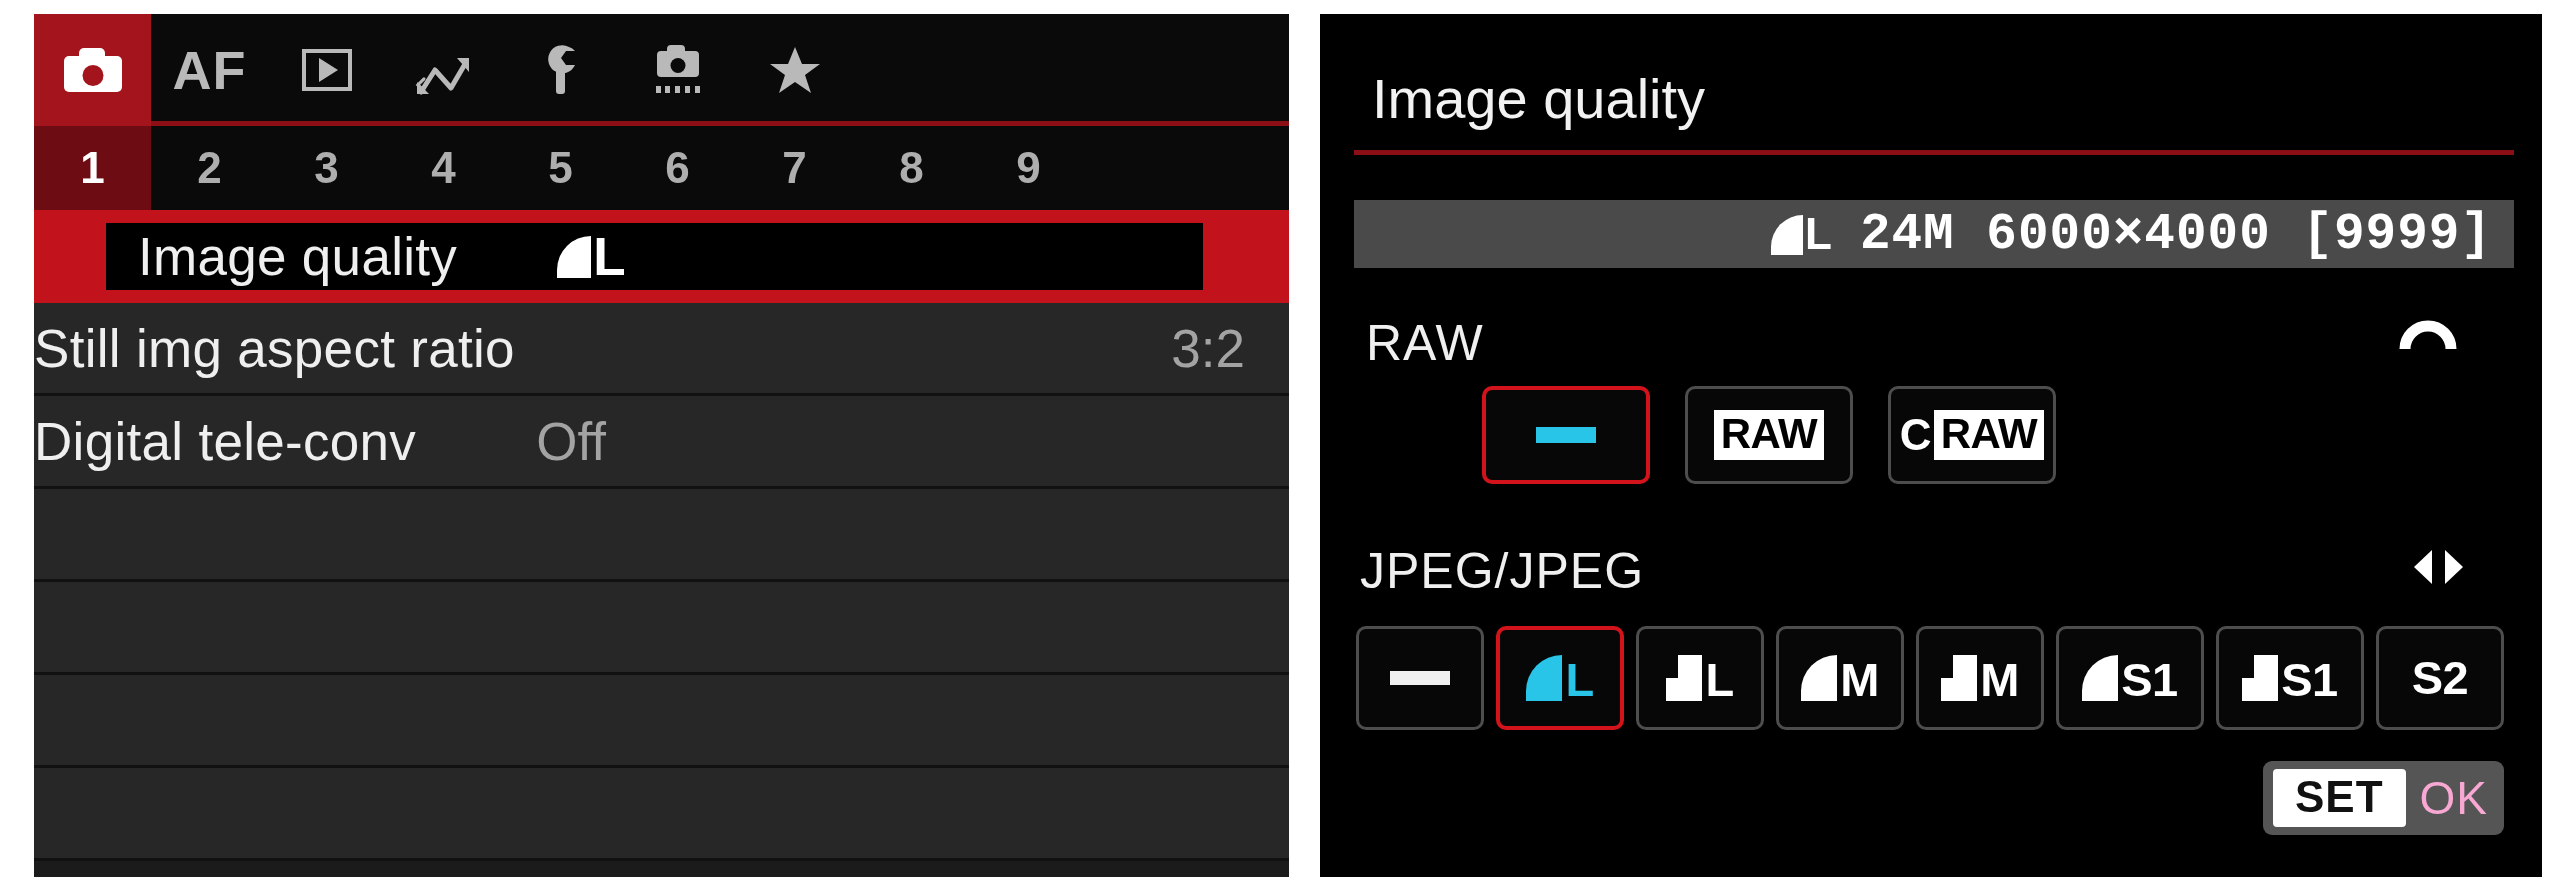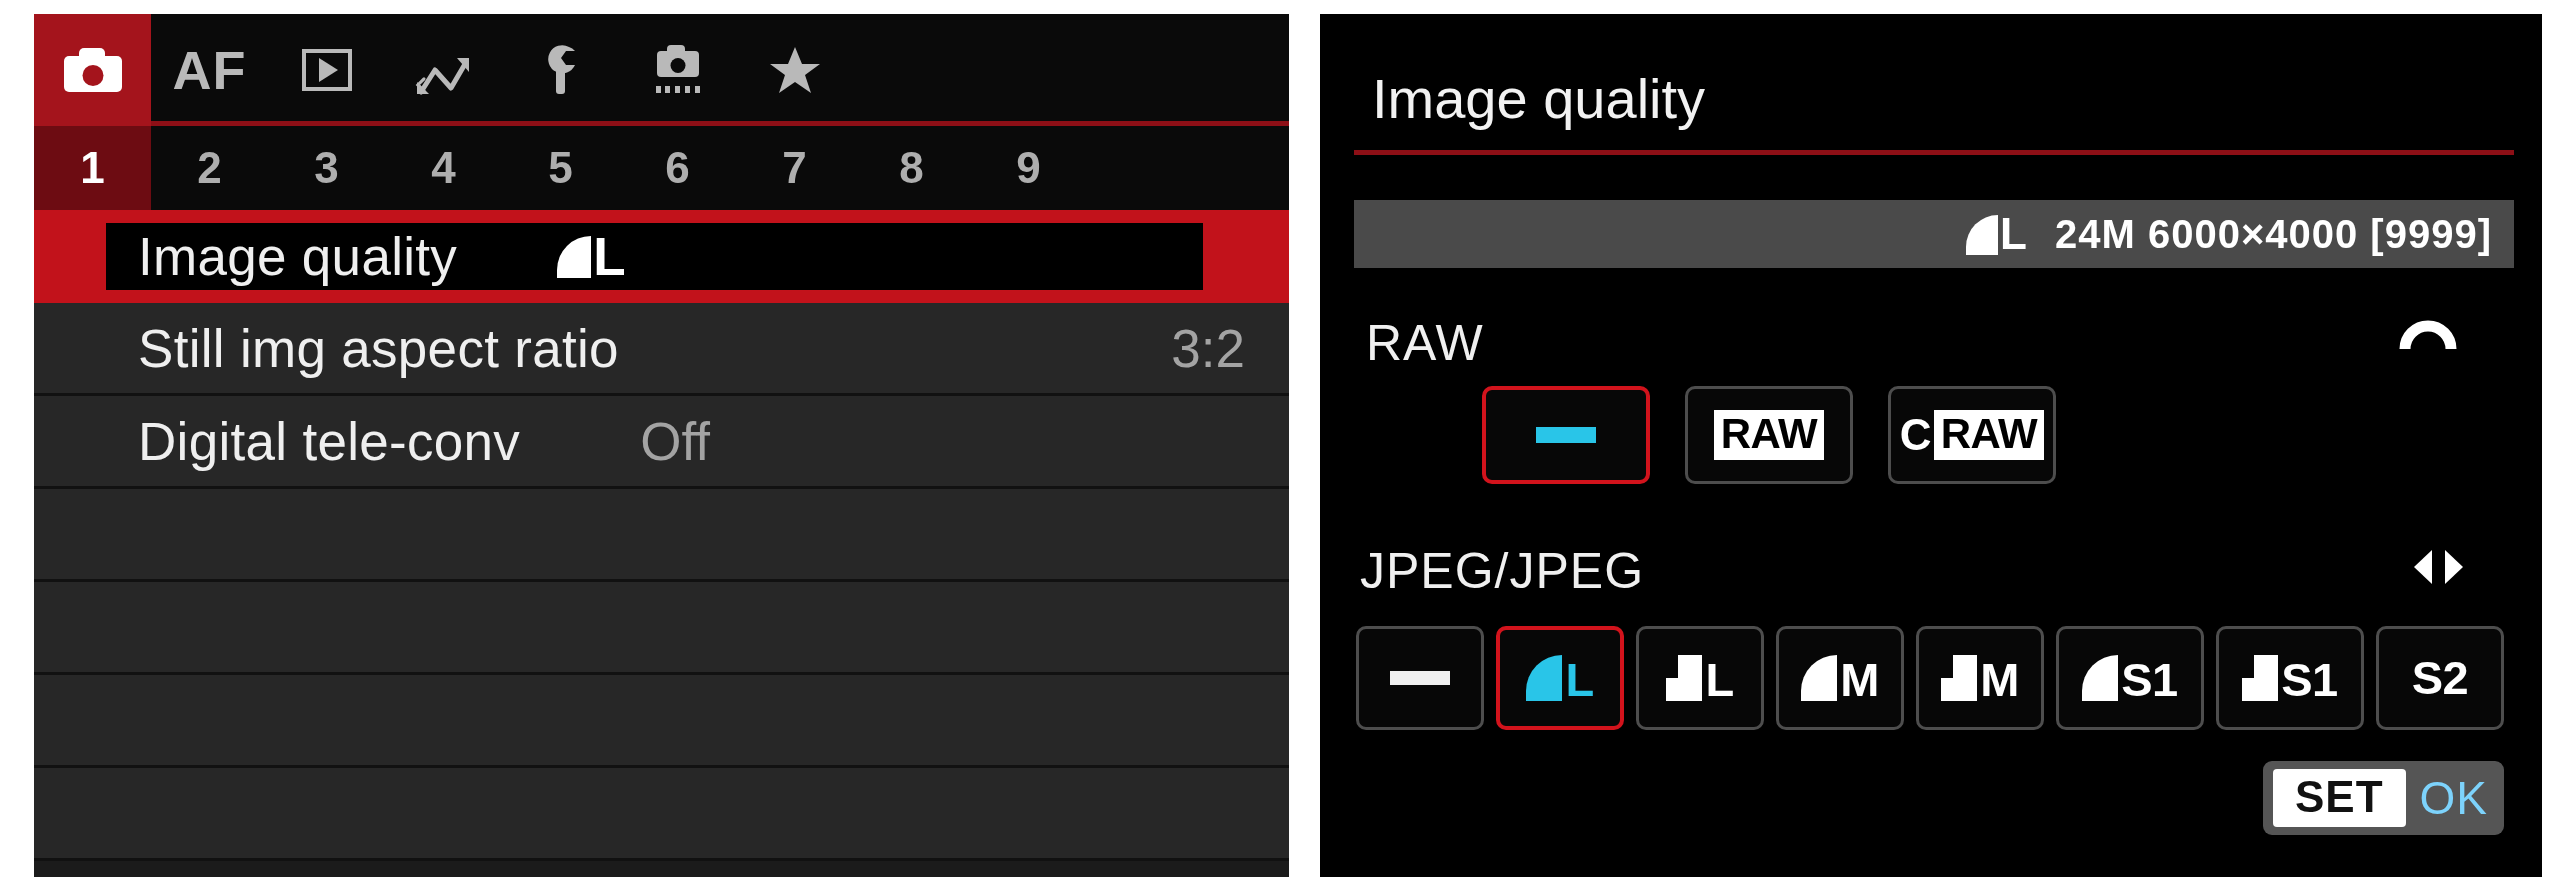--- a/index.html
+++ b/index.html
@@ -131,21 +131,20 @@
 
   
   .rows { position: relative; }
   .row {
     position: relative;
     height: 93px;
     display: flex;
     align-items: center;
     background: #272727;
     border-bottom: 3px solid #111111;
-    padding-left: 104px;
     padding-right: 44px;
   }
   .row .label {
     color: #efefef;
     font-size: 53px;
     font-weight: 400;
     letter-spacing: 0.3px;
   }
   .row .value {
     margin-left: auto;
@@ -214,24 +213,24 @@
   .info-bar .qi {
     display: flex; align-items: flex-end; gap: 2px;
     color: #ffffff;
   }
   .info-bar .qi .lbl {
     font-size: 44px; font-weight: 700; line-height: 0.94;
     font-family: "Liberation Sans", sans-serif;
   }
   .info-bar .spec {
     color: #ffffff;
-    font-size: 40px;
+    font-size: 51px;
     font-weight: 700;
     letter-spacing: 1px;
-    font-family: Liberation Sans, sans-serif;
+    font-family: Liberation Mono, monospace;
   }
 
   .sec-label {
     position: absolute;
     color: #f0f0f0;
     font-size: 50px;
     font-weight: 400;
     letter-spacing: 1px;
   }
   .sec-hint {
@@ -303,21 +302,21 @@
     gap: 14px;
   }
   .setok .set-box {
     background: #ffffff; color: #111111;
     font-size: 44px; font-weight: 700;
     padding: 3px 22px 5px 22px;
     border-radius: 4px;
     letter-spacing: 1px;
   }
   .setok .ok-txt {
-    color: #7dd3fc; font-size: 46px; font-weight: 400;
+    color: #f9a8d4; font-size: 46px; font-weight: 400;
     letter-spacing: 1px;
   }
   .arrows { display: flex; gap: 9px; align-items: center; }
 </style>
 </head>
 <body>
 
 <div class="stage">
 
   <div class="left-panel">

